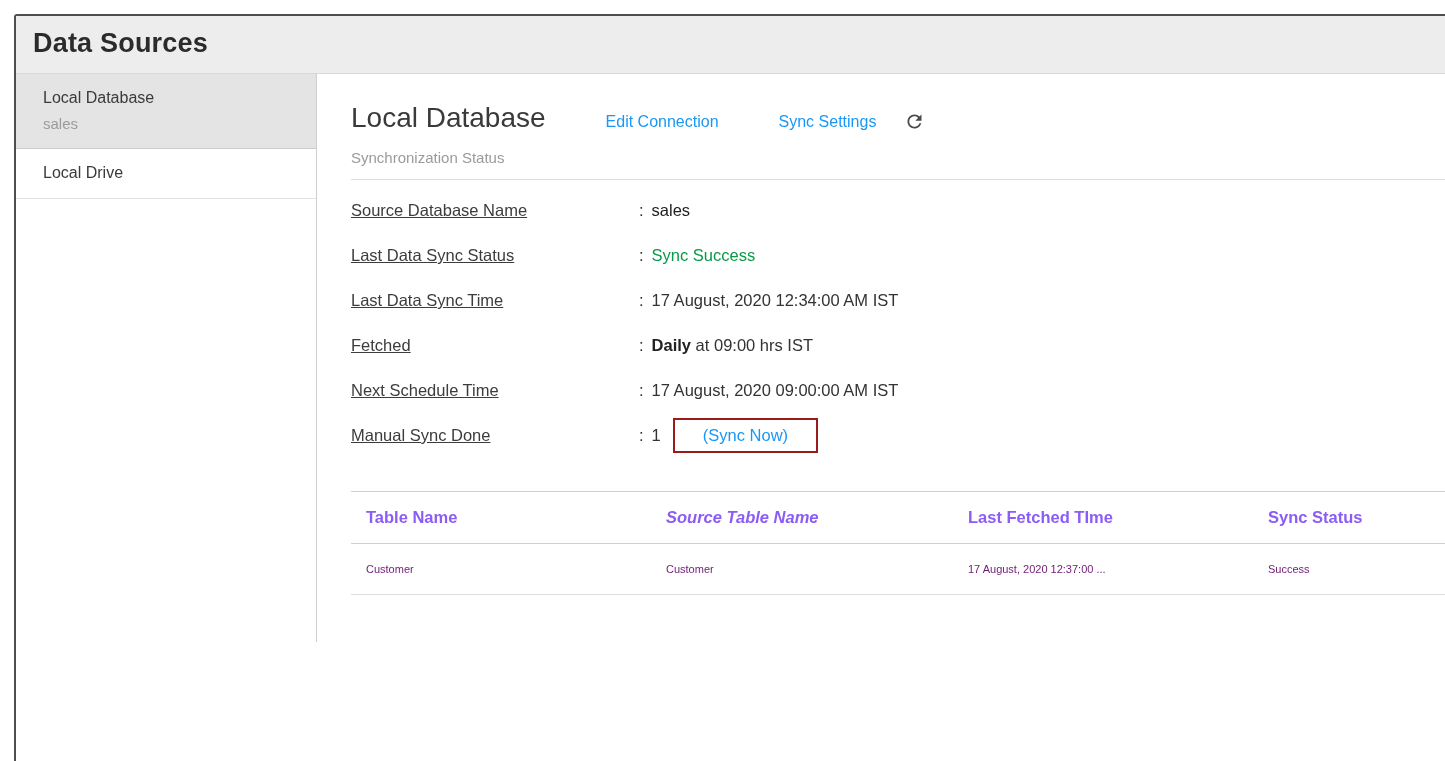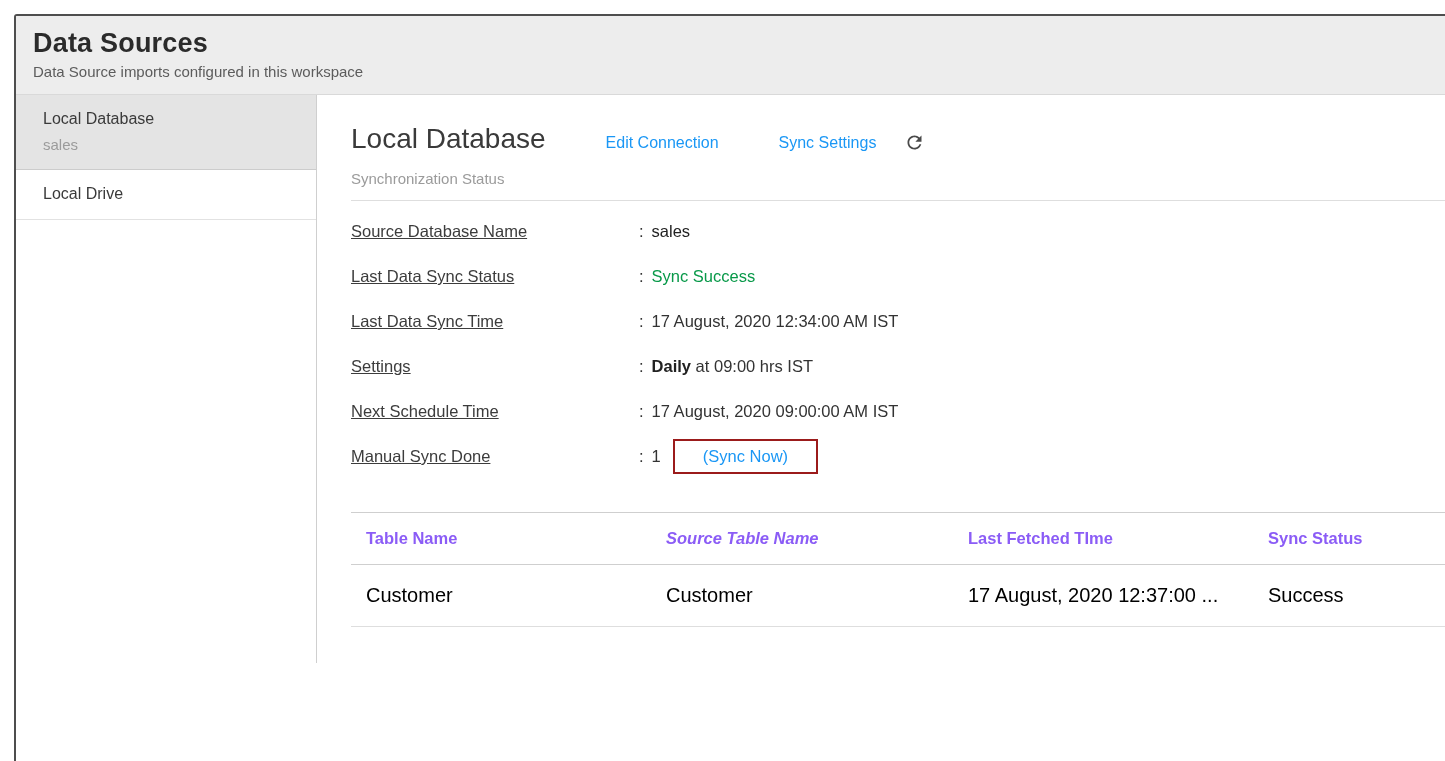--- a/index.html
+++ b/index.html
@@ -60,36 +60,35 @@
   .sync-now-link { font-size: 16.5px; color: #1a97f5; text-decoration: none; cursor: pointer; }
 
   
   .sync-table { width: 100%; border-collapse: collapse; margin-top: 33px; }
   .sync-table th {
     text-align: left; font-size: 16.5px; font-weight: bold; color: #8b5cf6;
     border-top: 1px solid #cfcfcf; border-bottom: 1px solid #cfcfcf;
     padding: 16px 15px;
   }
   .sync-table td {
-    font-size: 20px; color: #000000;
+    font-size: 11px; color: #701a75;
     border-bottom: 1px solid #dedede;
     padding: 19px 15px;
   }
   .col-1 { width: 300px; }
   .col-2 { width: 302px; font-style: italic; }
   .col-3 { width: 300px; }
 </style>
 </head>
 <body>
 
 <div class="window">
 
   <div class="app-header">
     <div class="app-title">Data Sources</div>
-    <div class="app-subtitle">Data Source imports configured in this workspace</div>
   </div>
 
   <div class="body-wrap">
 
     <div class="sidebar">
       <div class="side-item selected">
         <div class="side-label">Local Database</div>
         <div class="side-sub">sales</div>
       </div>
       <div class="side-item">
@@ -133,21 +132,21 @@
 
         <div class="detail-row">
           <div class="detail-label">Last Data Sync Time</div>
           <div class="detail-value">
             <span class="colon">:</span>
             <span>17 August, 2020 12:34:00 AM IST</span>
           </div>
         </div>
 
         <div class="detail-row">
-          <div class="detail-label">Settings</div>
+          <div class="detail-label">Fetched</div>
           <div class="detail-value">
             <span class="colon">:</span>
             <span><span class="val-bold">Daily</span><span> at 09:00 hrs IST</span></span>
           </div>
         </div>
 
         <div class="detail-row">
           <div class="detail-label">Next Schedule Time</div>
           <div class="detail-value">
             <span class="colon">:</span>

